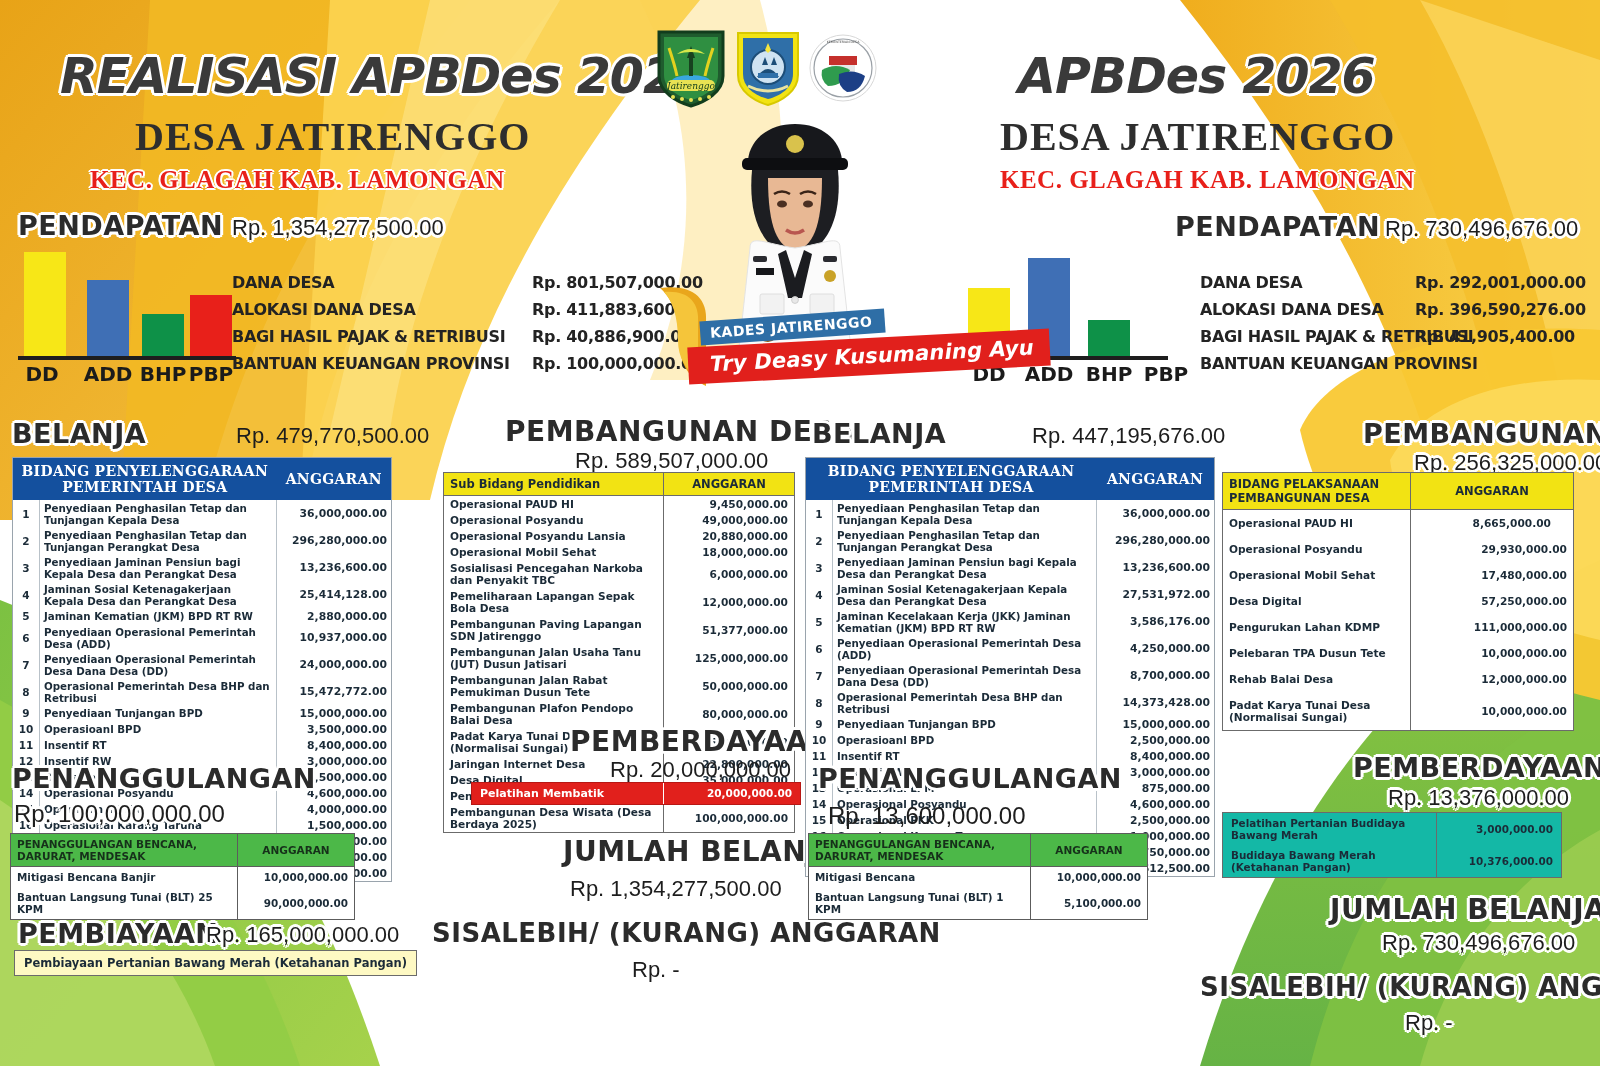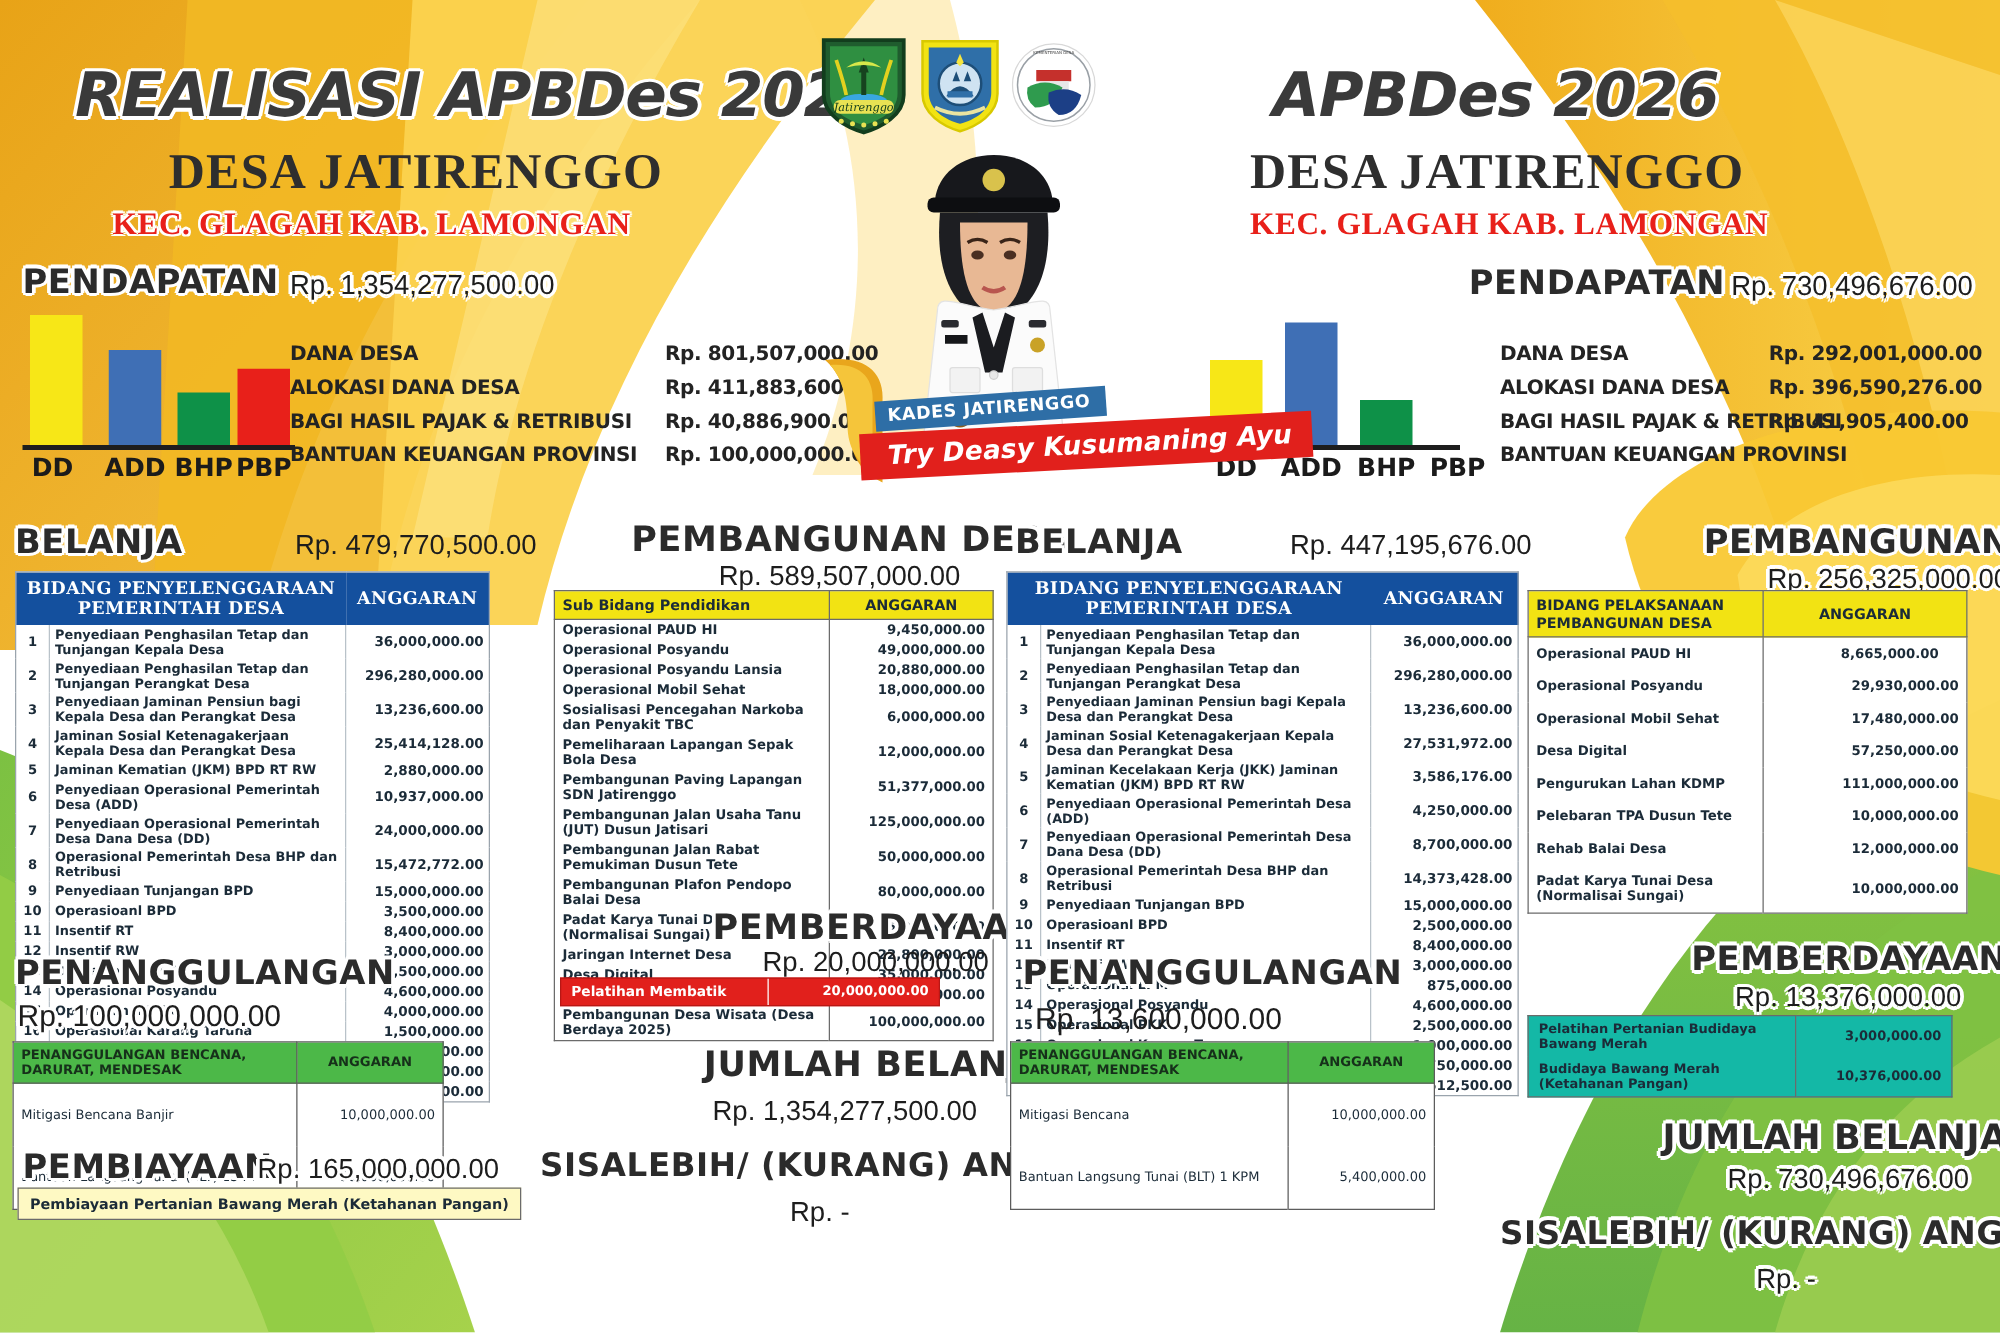--- a/index.html
+++ b/index.html
@@ -98,21 +98,21 @@
   .tbl-yel thead th.r{text-align:center;width:118px;}
   .tbl-yel td{font-size:10.6px;color:#1b2b38;font-weight:bold;padding:2px 6px;}
   .tbl-yel td.val{text-align:right;border-left:1px solid #6b6b6b;width:118px;}
 
   .tbl-grn{width:100%;font-family:"DejaVu Sans", sans-serif;
      border:1px solid #5c5c5c;}
   .tbl-grn thead th{background:#4cb848;color:#16301a;font-size:10.5px;
      font-weight:bold;padding:4px 6px;border:1px solid #5c5c5c;}
   .tbl-grn thead th.l{text-align:left;}
   .tbl-grn thead th.r{text-align:center;width:104px;}
-  .tbl-grn td{font-size:10.4px;color:#1b2b38;font-weight:normal;padding:19px 6px;}
+  .tbl-grn td{font-size:10.4px;color:#1b2b38;font-weight:bold;padding:4px 6px;}
   .tbl-grn td.val{text-align:right;border-left:1px solid #5c5c5c;width:104px;}
 
   .tbl-plain{width:100%;font-family:"DejaVu Sans", sans-serif;
      border:1px solid #6b6b6b;background:#14b8a6;}
   .tbl-plain td{font-size:10.4px;color:#1b2b38;font-weight:bold;padding:4px 8px;}
   .tbl-plain td.val{text-align:right;border-left:1px solid #6b6b6b;width:108px;}
 
   .red-bar{display:flex;background:#e1201c;border:1px solid #b81714;
      font-family:"DejaVu Sans", sans-serif;}
   .red-bar .l{flex:1;color:#fff;font-size:11px;font-weight:bold;padding:4px 8px;}
@@ -512,21 +512,21 @@
           <tr>
             <td>Pembangunan Desa Wisata (Desa Berdaya 2025)</td>
             <td class="val">100,000,000.00</td>
           </tr>
         </tbody>
     </table>
   </div>
 
   <div class="abs hdr-lbl outline-blk" style="left:570px;top:725px;font-size:28px;">PEMBERDAYAAN</div>
   <div class="abs amt" style="left:610px;top:757px;">Rp. 20,000,000.00</div>
-  <div class="abs" style="left:448px;top:782px;width:304px;">
+  <div class="abs" style="left:471px;top:782px;width:330px;">
     <div class="red-bar">
       <div class="l">Pelatihan Membatik</div>
       <div class="r">20,000,000.00</div>
     </div>
   </div>
 
   <div class="abs hdr-lbl outline-blk" style="left:563px;top:835px;font-size:28px;">JUMLAH BELANJA</div>
   <div class="abs amt" style="left:570px;top:876px;">Rp.  1,354,277,500.00</div>
   <div class="abs hdr-lbl outline-blk" style="left:432px;top:918px;font-size:26px;">SISALEBIH/ (KURANG) ANGGARAN</div>
   <div class="abs amt" style="left:632px;top:957px;">Rp.  -</div>
@@ -732,21 +732,21 @@
         <th class="r">ANGGARAN</th>
       </tr>
         </thead>
       <tbody>
           <tr>
             <td>Mitigasi Bencana</td>
             <td class="val">10,000,000.00</td>
           </tr>
           <tr>
             <td>Bantuan Langsung Tunai (BLT) 1 KPM</td>
-            <td class="val">5,400,000.00</td>
+            <td class="val">5,100,000.00</td>
           </tr>
         </tbody>
     </table>
   </div>
 
   <div class="abs hdr-lbl outline-blk" style="left:1353px;top:752px;">PEMBERDAYAAN</div>
   <div class="abs amt-out" style="left:1388px;top:785px;">Rp. 13,376,000.00</div>
 
   <div class="abs" style="left:1222px;top:812px;width:340px;">
     <table class="tbl-plain">

